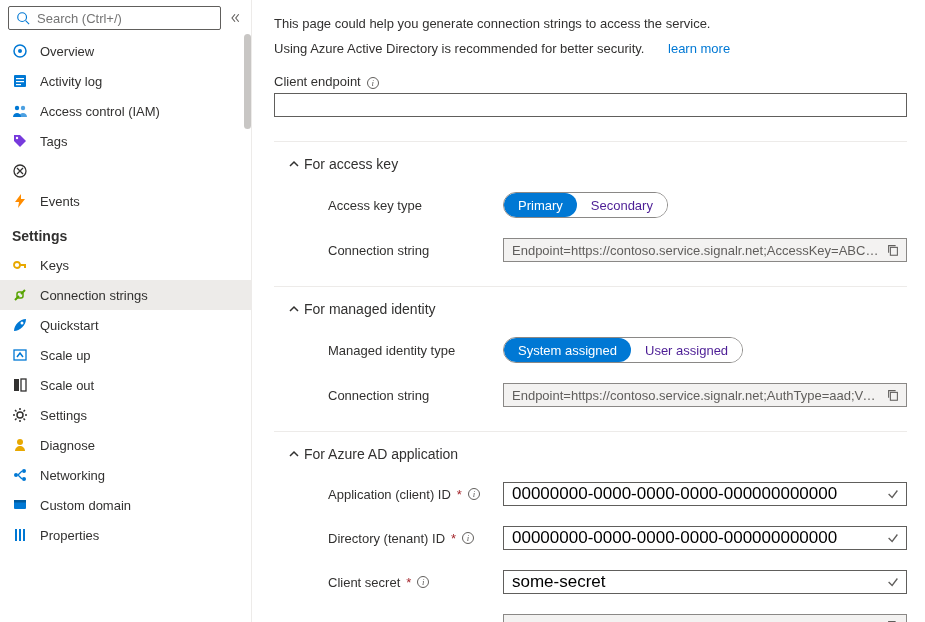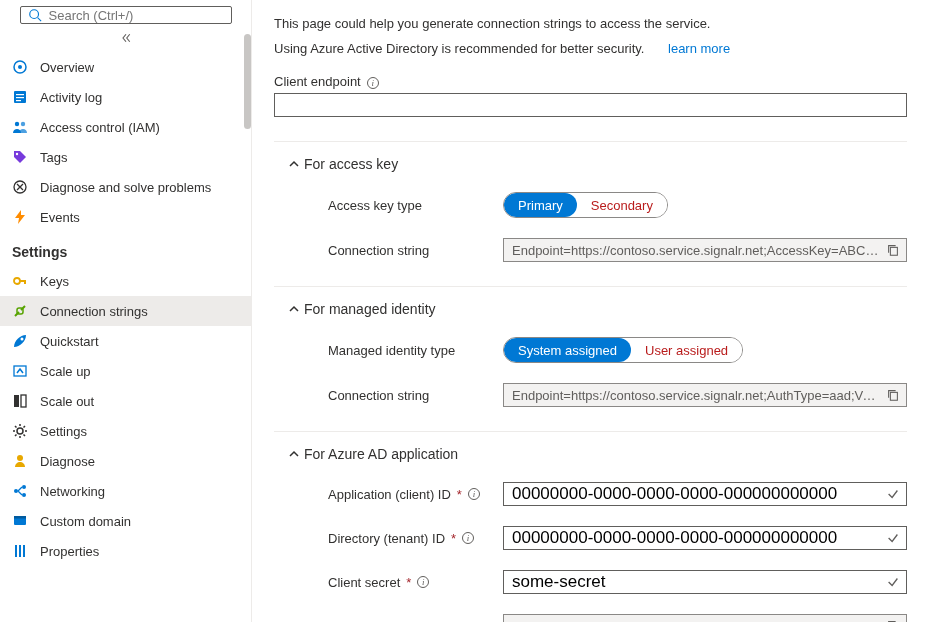--- a/index.html
+++ b/index.html
@@ -18,21 +18,20 @@
       border-right: 1px solid #edebe9;
       display: flex;
       flex-direction: column;
       position: relative;
     }
     .search-row {
       display: flex;
       align-items: center;
       padding: 6px 8px 6px 8px;
       gap: 6px;
-      flex-direction: column;
     }
     .search-box {
       flex: 1;
       border: 1px solid #605e5c;
       border-radius: 2px;
       display: flex;
       align-items: center;
       height: 24px;
       padding: 0 6px;
       gap: 6px;
@@ -169,21 +168,21 @@
       border: 1px solid #8a8886;
       border-radius: 14px;
       overflow: hidden;
       height: 26px;
     }
     .pill {
       padding: 3px 14px;
       font-size: 13px;
       cursor: pointer;
       background: #fff;
-      color: #b91c1c;
+      color: #4c1d95;
       border: none;
       display: flex;
       align-items: center;
     }
     .pill.active {
       background: #0078d4;
       color: #fff;
       border-radius: 14px;
     }
     .readonly-box {
@@ -296,21 +295,20 @@
           </span>
           <span>Tags</span>
         </div>
         <div class="nav-item">
           <span class="nav-icon">
             <svg viewBox="0 0 16 16" width="16" height="16">
               <circle cx="8" cy="8" r="6" fill="none" stroke="#323130" stroke-width="1.3"></circle>
               <path d="M5 5 L11 11 M11 5 L5 11" stroke="#323130" stroke-width="1.3"></path>
             </svg>
           </span>
-          <span>Diagnose and solve problems</span>
         </div>
         <div class="nav-item">
           <span class="nav-icon">
             <svg viewBox="0 0 16 16" width="16" height="16">
               <path d="M9 1 L3 9 L7 9 L6 15 L13 6 L9 6 Z" fill="#ff8c00"></path>
             </svg>
           </span>
           <span>Events</span>
         </div>
       </div>

